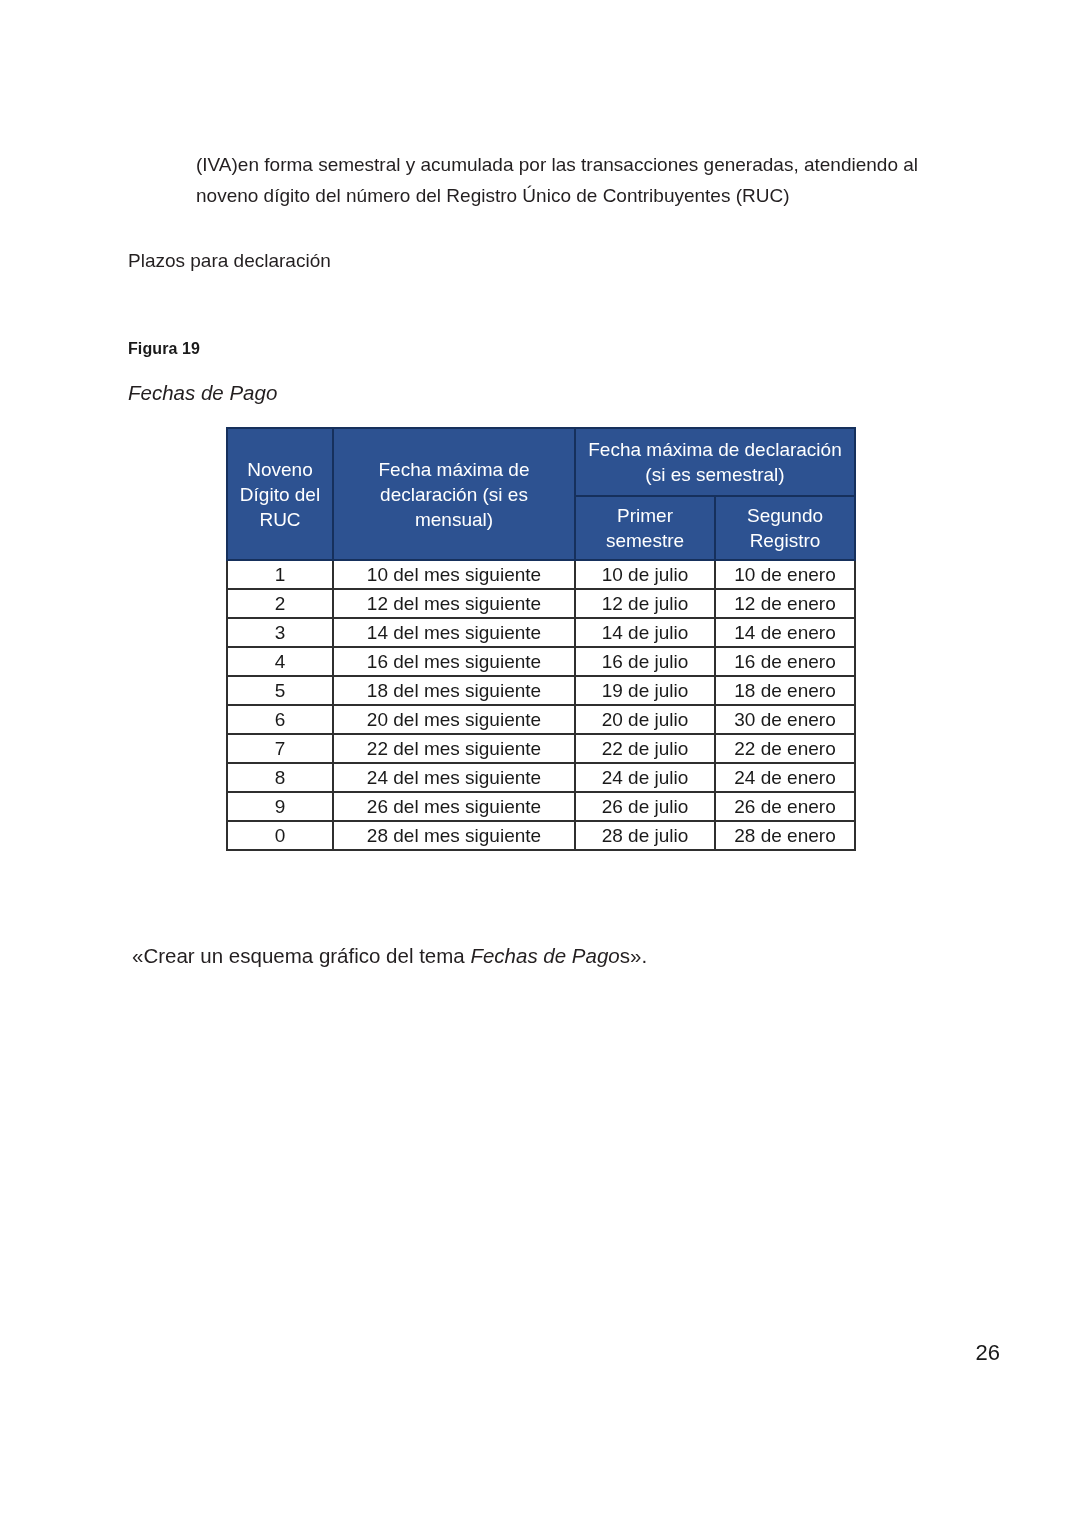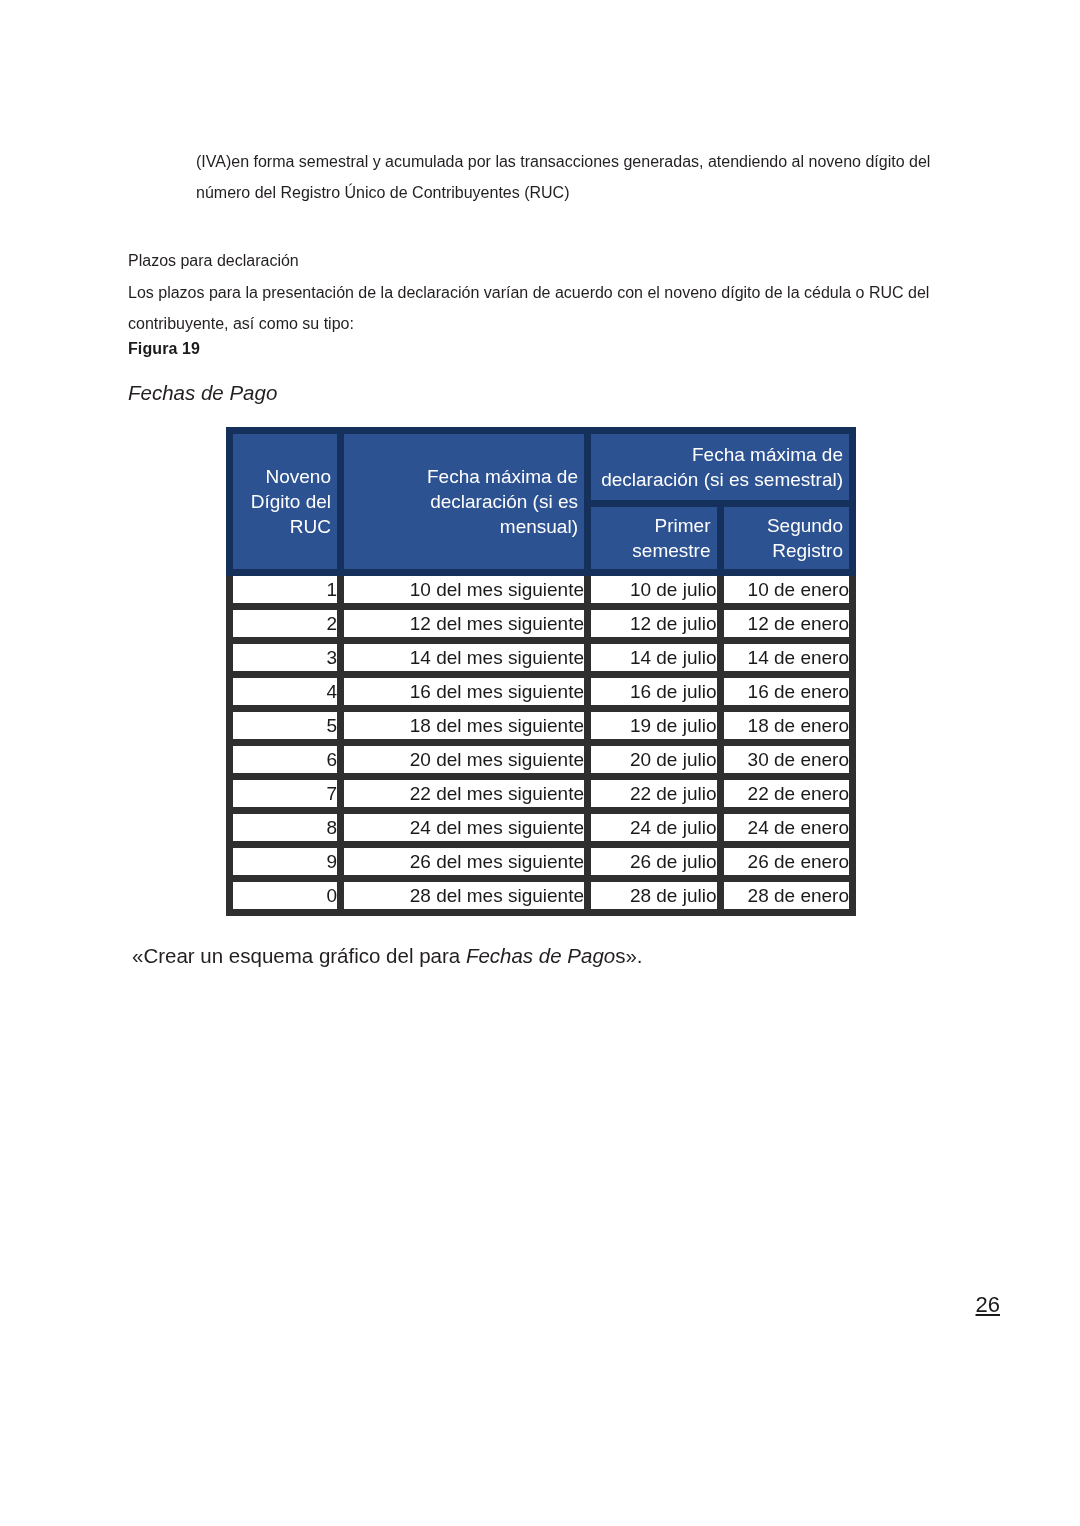--- a/index.html
+++ b/index.html
@@ -18,21 +18,21 @@
 
   .page {
     position: absolute;
     inset: 0;
     background: #ffffff;
   }
 
   
   .para {
     position: absolute;
-    font-size: 16px;
+    font-size: 19px;
     line-height: 31px;
     color: #231f20;
     text-align: left;
   }
   .para-indent {
     left: 196px;
     top: 130px;
     width: 752px;
   }
   .para-plazos {
@@ -69,23 +69,23 @@
   .fig-table {
     position: absolute;
     left: 226px;
     top: 427px;
     width: 630px;
     border-collapse: collapse;
     table-layout: fixed;
     font-size: 19px;
   }
   .fig-table td, .fig-table th {
-    border: 7px solid #84cc16;
+    border: 2px solid #84cc16;
     padding: 0;
-    text-align: right;
+    text-align: center;
     vertical-align: middle;
   }
   .fig-table thead th {
     background: #2d5291;
     color: #ffffff;
     font-weight: normal;
     border-color: #16305c;
     line-height: 25px;
     padding: 3px 6px;
   }
@@ -123,36 +123,34 @@
     width: 820px;
     font-size: 20.5px;
     line-height: 33px;
     color: #231f20;
   }
   .note-quote i { font-style: italic; }
 
   .page-number {
     position: absolute;
     right: 80px;
-    top: 1292px;
+    top: 1340px;
     font-size: 22px;
     color: #1a1a1a;
-    text-decoration: underline;
   }
 </style>
 </head>
 <body>
 
 <div class="page">
 
   <p class="para para-indent">(IVA)en forma semestral y acumulada por las transacciones generadas, atendiendo al noveno dígito del número del Registro Único de Contribuyentes (RUC)</p>
 
   <p class="para para-plazos">Plazos para declaración</p>
 
-  <p class="para para-body">Los plazos para la presentación de la declaración varían de acuerdo con el noveno dígito de la cédula o RUC del contribuyente, así como su tipo:</p>
 
   <div class="fig-label">Figura 19</div>
 
   <div class="fig-title">Fechas de Pago</div>
 
   <table class="fig-table">
     <thead>
       <tr>
         <th class="th-digit" rowspan="2">Noveno Dígito del RUC</th>
         <th class="th-mensual" rowspan="2">Fecha máxima de declaración (si es mensual)</th>
@@ -221,17 +219,17 @@
         <tr>
           <td class="c-digit">0</td>
           <td class="c-mens">28 del mes siguiente</td>
           <td class="c-sem">28 de julio</td>
           <td class="c-sem">28 de enero</td>
         </tr>
       </tbody>
   </table>
 
 
-  <p class="note-quote"><span> «Crear un esquema gráfico del para </span><i>Fechas de Pago</i><span>s».</span></p>
+  <p class="note-quote"><span> «Crear un esquema gráfico del tema </span><i>Fechas de Pago</i><span>s».</span></p>
 
   <div class="page-number">26</div>
 
 </div>
 
 </body></html>

